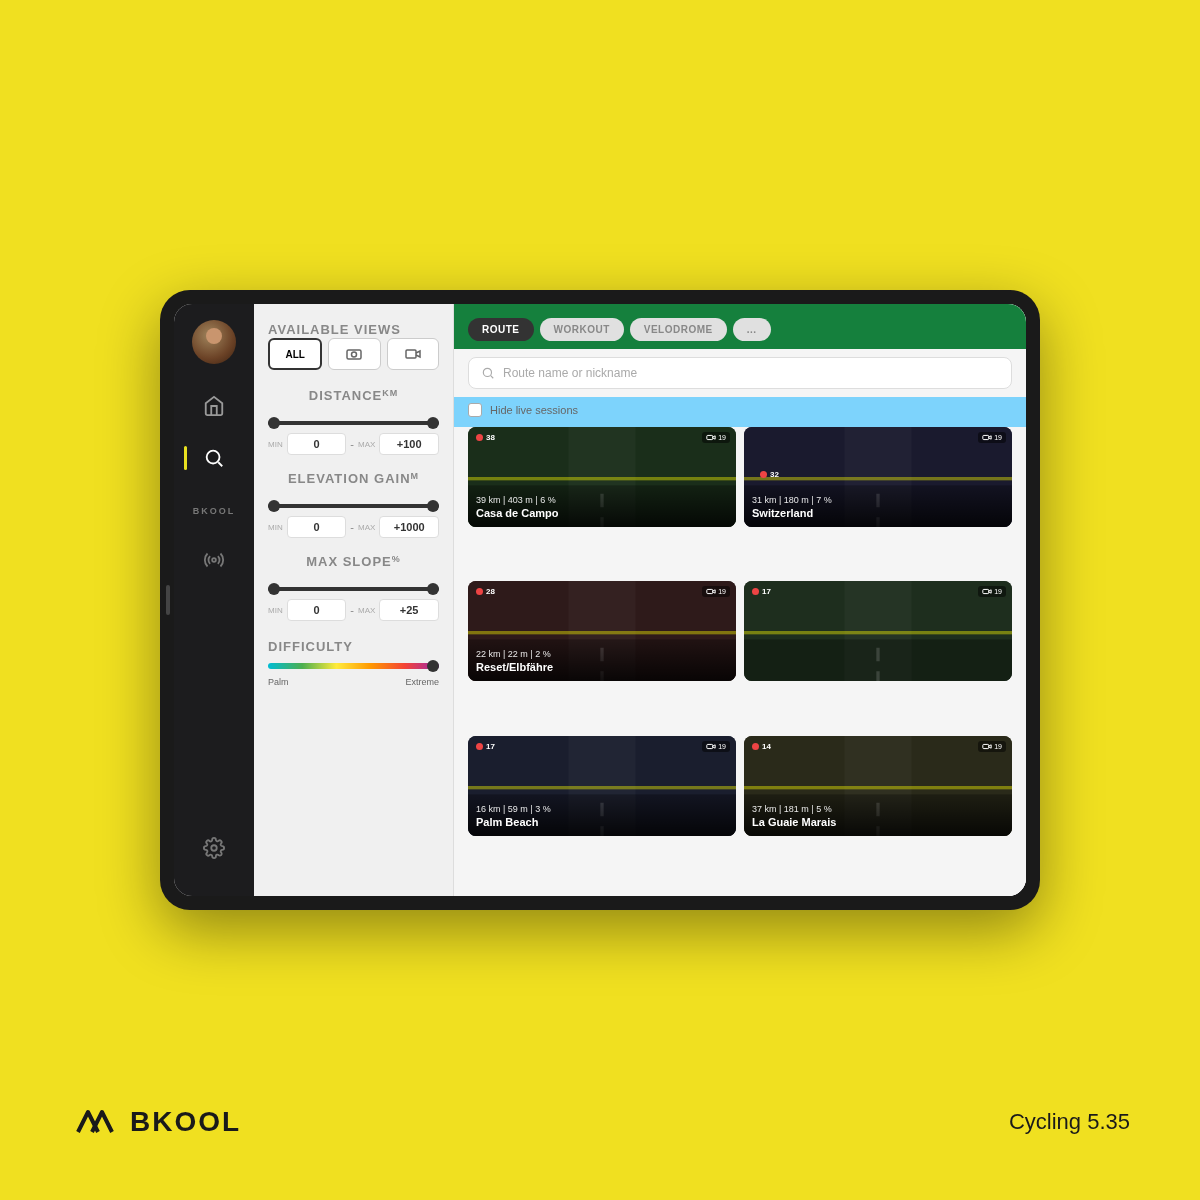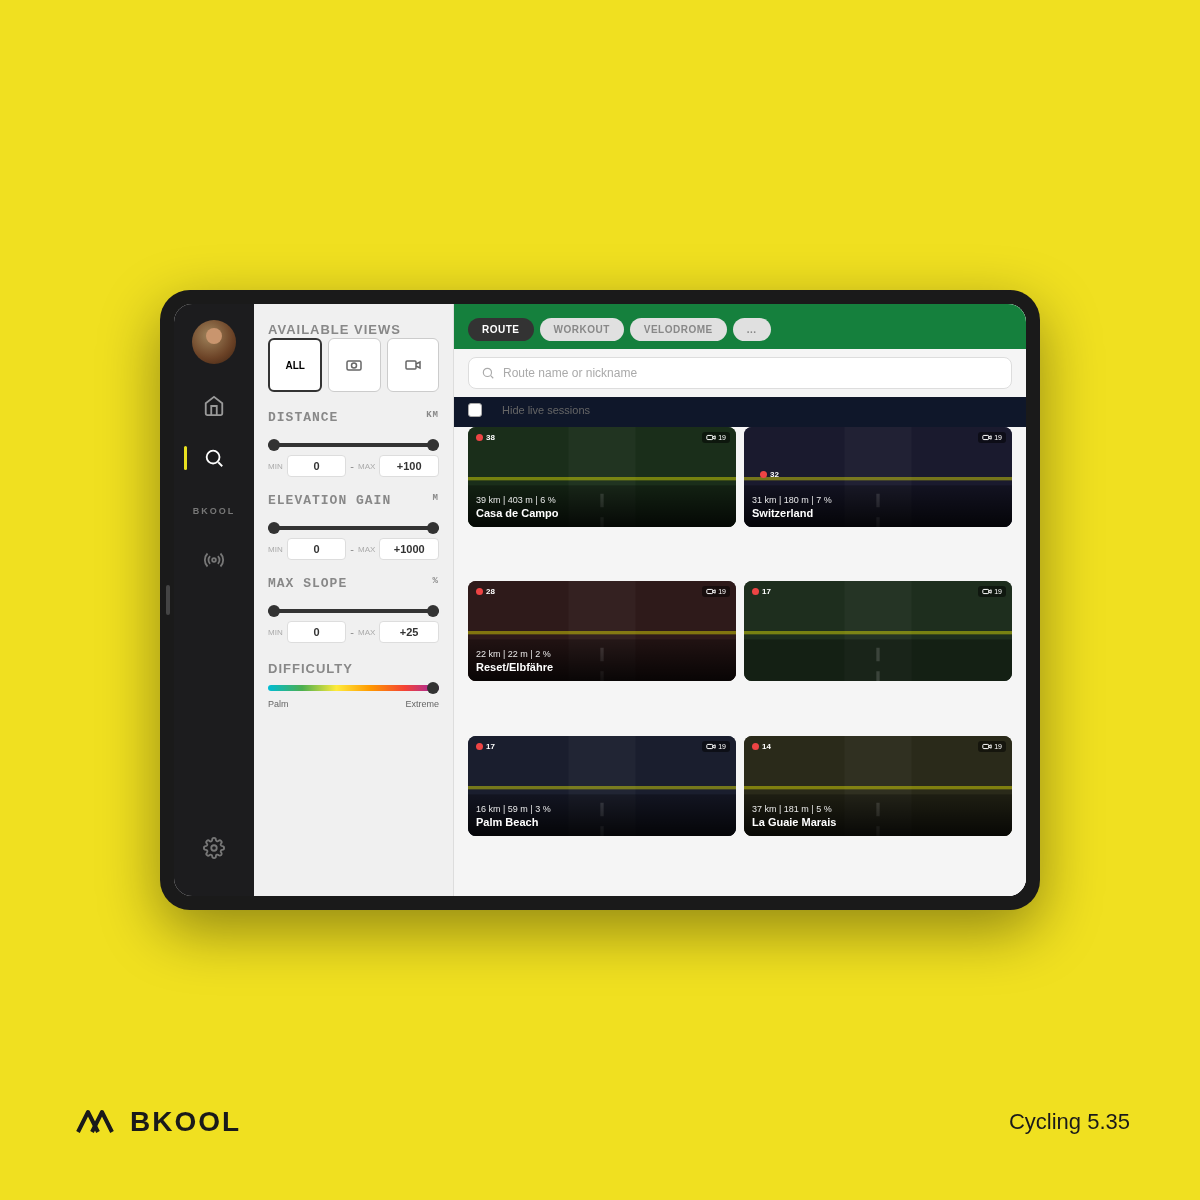--- a/index.html
+++ b/index.html
@@ -166,21 +166,21 @@
     }
 
     
     .views-buttons {
       display: flex;
       gap: 6px;
       margin-bottom: 18px;
     }
     .view-btn {
       flex: 1;
-      height: 54px;
+      height: 32px;
       border: 1.5px solid #ccc;
       border-radius: 6px;
       background: #fff;
       display: flex;
       align-items: center;
       justify-content: center;
       cursor: pointer;
       font-size: 10px;
       font-weight: 700;
     }
@@ -188,23 +188,22 @@
       border: 2px solid #333;
       background: #fff;
     }
 
     
     .filter-section {
       margin-bottom: 16px;
     }
     .filter-header {
       display: flex;
-      justify-content: space-between;
+      justify-content: center;
       margin-bottom: 8px;
-      font-family: Liberation Mono, monospace;
     }
     .range-track {
       width: 100%;
       height: 4px;
       background: #ddd;
       border-radius: 2px;
       position: relative;
       margin-bottom: 8px;
     }
     .range-fill {
@@ -338,23 +337,23 @@
     }
     .search-placeholder {
       font-size: 12px;
       color: #aaa;
     }
 
     
     .checkbox-row {
       display: flex;
       align-items: center;
-      gap: 20px;
+      gap: 8px;
       padding: 6px 14px 10px;
-      background: #0f172a;
+      background: #7dd3fc;
     }
     .checkbox-box {
       width: 14px;
       height: 14px;
       border: 1.5px solid #aaa;
       border-radius: 3px;
       background: #fff;
     }
     .checkbox-label {
       font-size: 11px;

